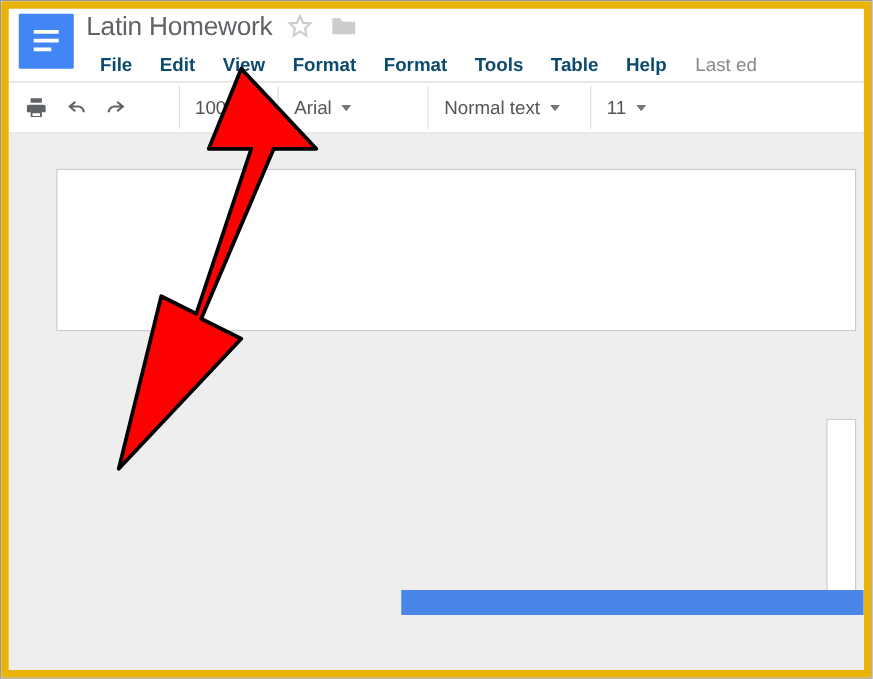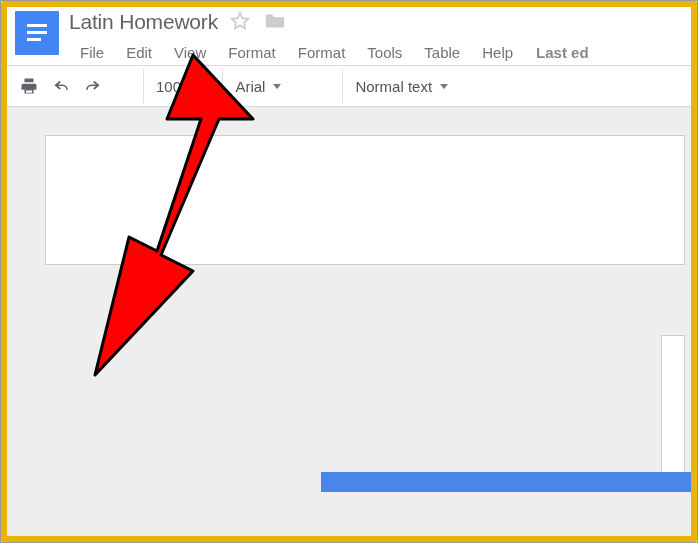--- a/index.html
+++ b/index.html
@@ -56,31 +56,31 @@
   }
   .menubar {
     display: flex;
     align-items: center;
     gap: 0;
     height: 30px;
     margin-top: 2px;
   }
   .menu-item {
     font-size: 15px;
-    color: #737373;
+    color: #0c4a6e;
     padding: 4px 11px;
     cursor: pointer;
     white-space: nowrap;
+    font-weight: bold;
   }
   .last-edit {
     font-size: 15px;
     color: #888;
     padding-left: 12px;
     white-space: nowrap;
-    font-weight: bold;
   }
   .toolbar {
     height: 42px;
     border-top: 1px solid #d9d9d9;
     border-bottom: 1px solid #d9d9d9;
     background: #fff;
     display: flex;
     align-items: center;
     padding: 0 6px;
     box-shadow: 0 1px 2px rgba(0,0,0,0.04);
@@ -221,20 +221,24 @@
     <span class="caret"></span>
   </div>
   <div class="tb-combo" style="min-width:120px">
     <span>Arial</span>
     <span class="caret"></span>
   </div>
   <div class="tb-combo" style="min-width:130px">
     <span>Normal text</span>
     <span class="caret"></span>
   </div>
+  <div class="tb-combo" style="min-width:62px">
+    <span>11</span>
+    <span class="caret"></span>
+  </div>
 </div>
 
 <div class="canvas">
   <div class="page"></div>
   <div class="page2"></div>
 </div>
 
 <svg class="arrow-overlay" viewBox="0 0 280 340">
   <defs>
     <filter id="ds" x="-20%" y="-20%" width="140%" height="140%">

